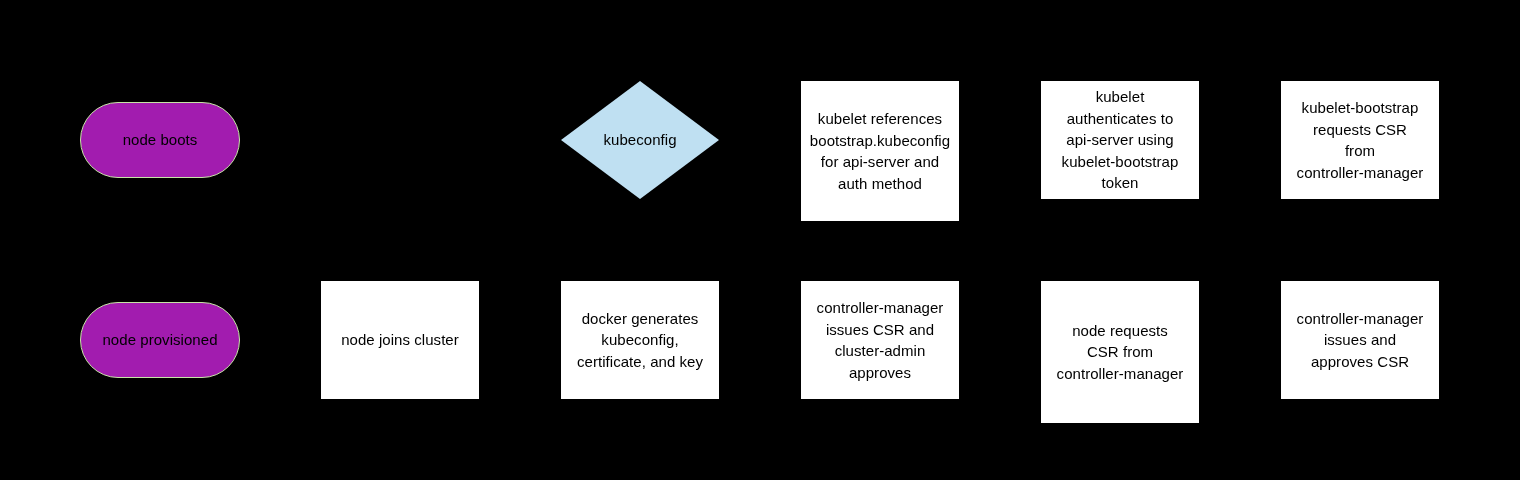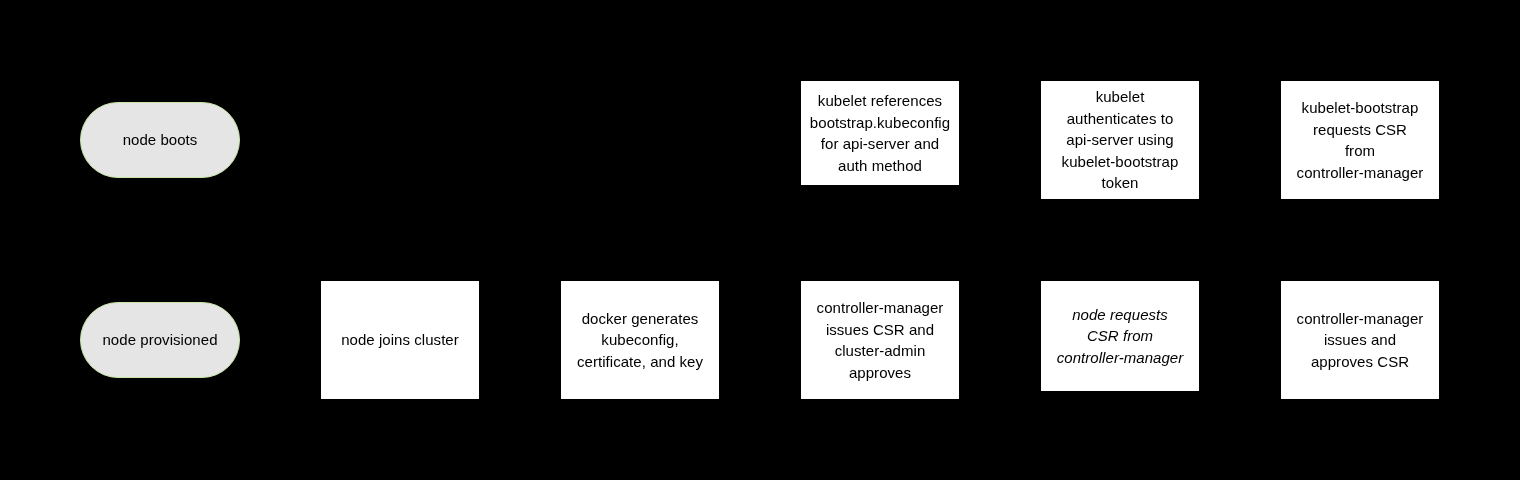--- a/index.html
+++ b/index.html
@@ -48,21 +48,21 @@
   }
 
   
   .node.rect {
     background: #ffffff;
     border: 1px solid #ffffff;
   }
 
   
   .node.pill {
-    background: #e5e5e5;
+    background: #a21caf;
     border: 1px solid #c6e5a6;
     border-radius: 40px;
   }
 
   
   .node.diamond {
     background: transparent;
     border: 0;
   }
   .node.diamond .diamond-shape {
@@ -85,21 +85,25 @@
     white-space: pre;
   }
 </style>
 </head>
 <body>
 
 <div id="canvas">
     <div class="node pill" style="left: 80px; top: 102px; width: 160px; height: 76px;">
       <span class="label">node boots</span>
     </div>
-    <div class="node rect overflow" style="left: 801px; top: 81px; width: 158px; height: 104px;">
+    <div class="node diamond" style="left: 561px; top: 81px; width: 158px; height: 118px;">
+      <div class="diamond-shape"></div>
+      <span class="label">kubeconfig</span>
+    </div>
+    <div class="node rect overflow" style="left: 801px; top: 81px; width: 158px; height: 140px;">
       <span class="label">kubelet references
 bootstrap.kubeconfig
 for api-server and
 auth method</span>
     </div>
     <div class="node rect" style="left: 1041px; top: 81px; width: 158px; height: 118px;">
       <span class="label">kubelet
 authenticates to
 api-server using
 kubelet-bootstrap
@@ -121,21 +125,21 @@
       <span class="label">docker generates
 kubeconfig,
 certificate, and key</span>
     </div>
     <div class="node rect" style="left: 801px; top: 281px; width: 158px; height: 118px;">
       <span class="label">controller-manager
 issues CSR and
 cluster-admin
 approves</span>
     </div>
-    <div class="node rect" style="left: 1041px; top: 281px; width: 158px; height: 110px; font-style: italic;">
+    <div class="node rect" style="left: 1041px; top: 281px; width: 158px; height: 142px;">
       <span class="label">node requests
 CSR from
 controller-manager</span>
     </div>
     <div class="node rect" style="left: 1281px; top: 281px; width: 158px; height: 118px;">
       <span class="label">controller-manager
 issues and
 approves CSR</span>
     </div>
   </div>

